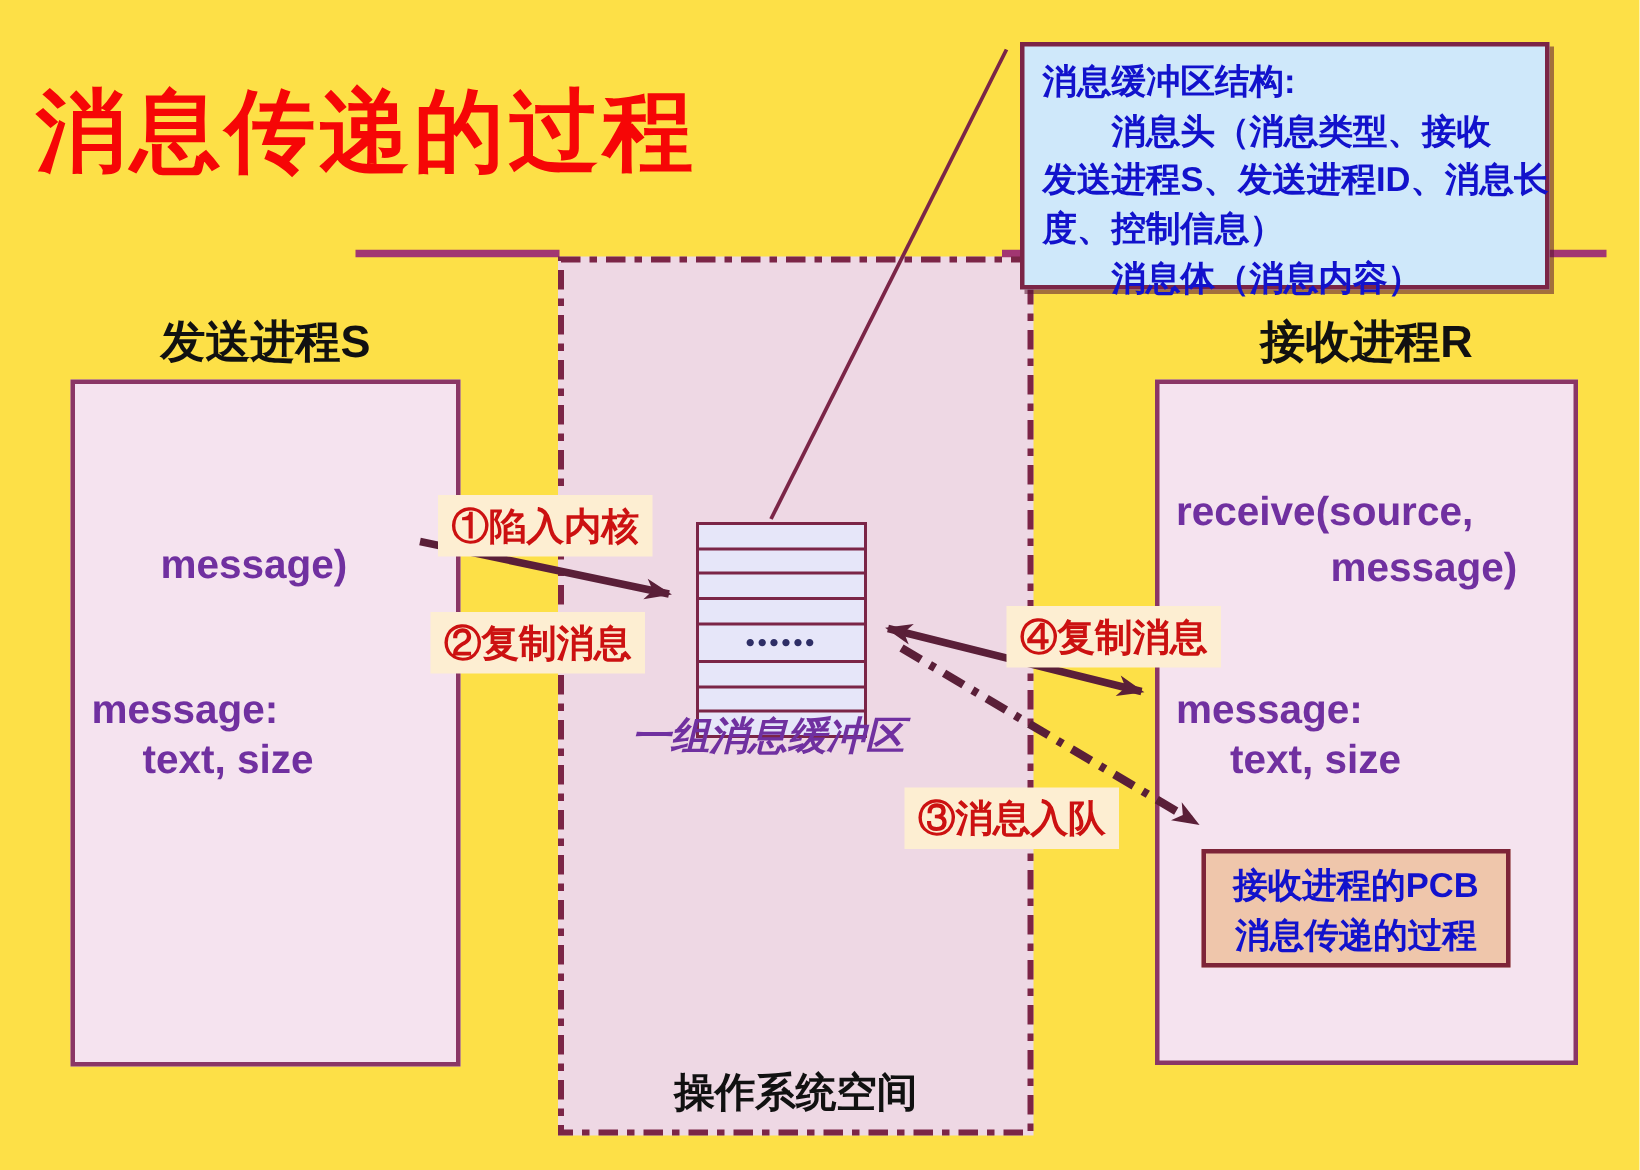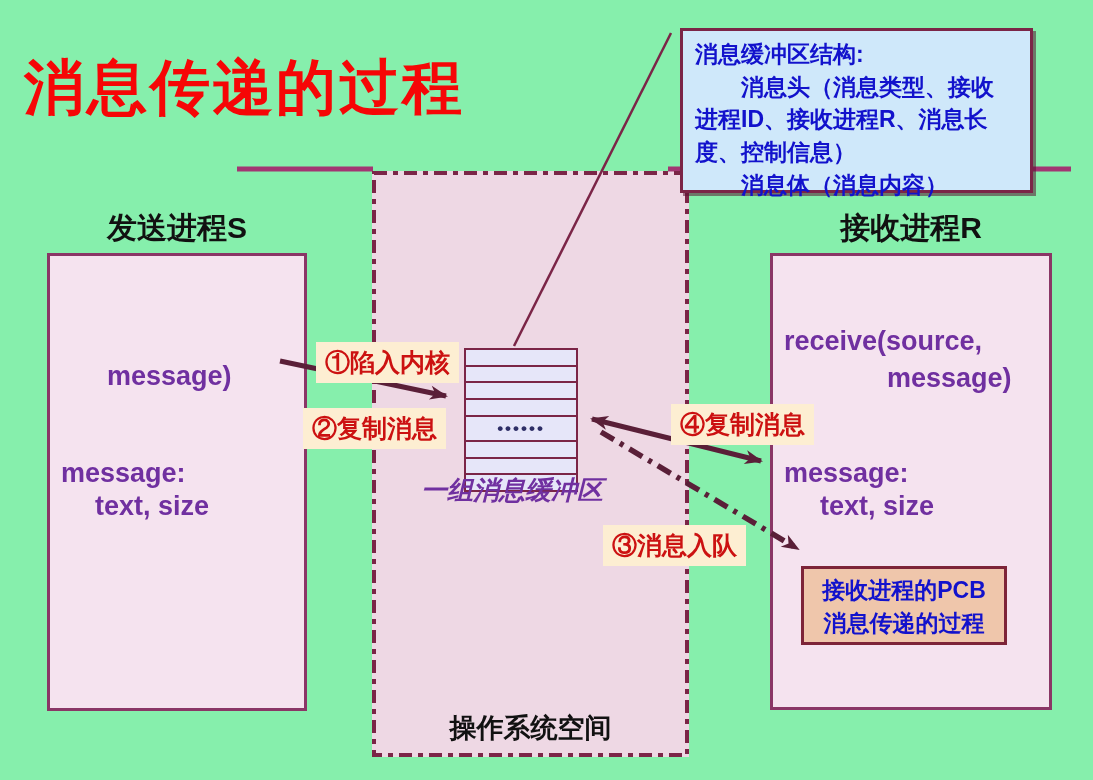--- a/index.html
+++ b/index.html
@@ -15,21 +15,21 @@
     --pcb-bg:#efc6ab;
     --pcb-border:#7d2438;
     --os-fill:#eed8e4;
     --process-fill:#f5e3ef;
     --buffer-fill:#e6e6f9;
     --arrow:#5a1f38;
     --black-text:#111111;
   }
   html,body{margin:0;padding:0;background:#ffffff;}
   .slide{
-    position:relative;width:1093px;height:780px;overflow:hidden;background:#86efac;
+    position:relative;width:1093px;height:780px;overflow:hidden;background:#fde047;
     font-family:"Liberation Sans", sans-serif;
   }
   .abs{position:absolute;}
   .page-title{
     left:24px;top:48px;width:520px;
     font-family:"DejaVu Serif", serif;
     font-size:60px;font-weight:bold;color:var(--title-red);
     letter-spacing:3px;white-space:nowrap;z-index:2;
   }
   .os-box{left:372px;top:171px;width:317px;height:586px;background:var(--os-fill);z-index:1;}
@@ -65,22 +65,22 @@
   }
   .os-label{
     left:372px;top:710px;width:317px;text-align:center;
     font-size:27px;font-weight:bold;color:var(--black-text);z-index:3;white-space:nowrap;
   }
   .svg-layer{left:0;top:0;width:1093px;height:780px;z-index:5;pointer-events:none;}
   .step-label{
     background:var(--label-bg);color:var(--label-red);
     font-size:25px;font-weight:bold;padding:4px 9px;z-index:6;white-space:nowrap;
   }
-  #step1{left:292px;top:342px;margin-left:24px;}
-  #step2{left:287px;top:408px;margin-left:16px;}
+  #step1{left:292px;top:330px;}
+  #step2{left:287px;top:408px;}
   #step3{left:603px;top:525px;}
   #step4{left:671px;top:404px;}
   .callout{
     left:680px;top:28px;width:353px;height:165px;box-sizing:border-box;
     background:var(--callout-bg);border:3px solid var(--maroon);
     box-shadow:3px 3px 0 rgba(90,20,50,.55);
     padding:7px 8px 6px 12px;z-index:6;
     font-size:23px;font-weight:bold;color:var(--blue-text);line-height:1.42;
   }
   .callout div{white-space:pre;}
@@ -159,18 +159,18 @@
   </svg>
 
   <div class="abs step-label" id="step1">①陷入内核</div>
   <div class="abs step-label" id="step2">②复制消息</div>
   <div class="abs step-label" id="step3">③消息入队</div>
   <div class="abs step-label" id="step4">④复制消息</div>
 
   <div class="abs callout">
     <div>消息缓冲区结构:</div>
     <div>　　消息头（消息类型、接收</div>
-    <div>进程ID、接收进程R、消息长</div>
+    <div>发送进程S、发送进程ID、消息长</div>
     <div>度、控制信息）</div>
     <div>　　消息体（消息内容）</div>
   </div>
 
 </div>
 
 </body></html>

